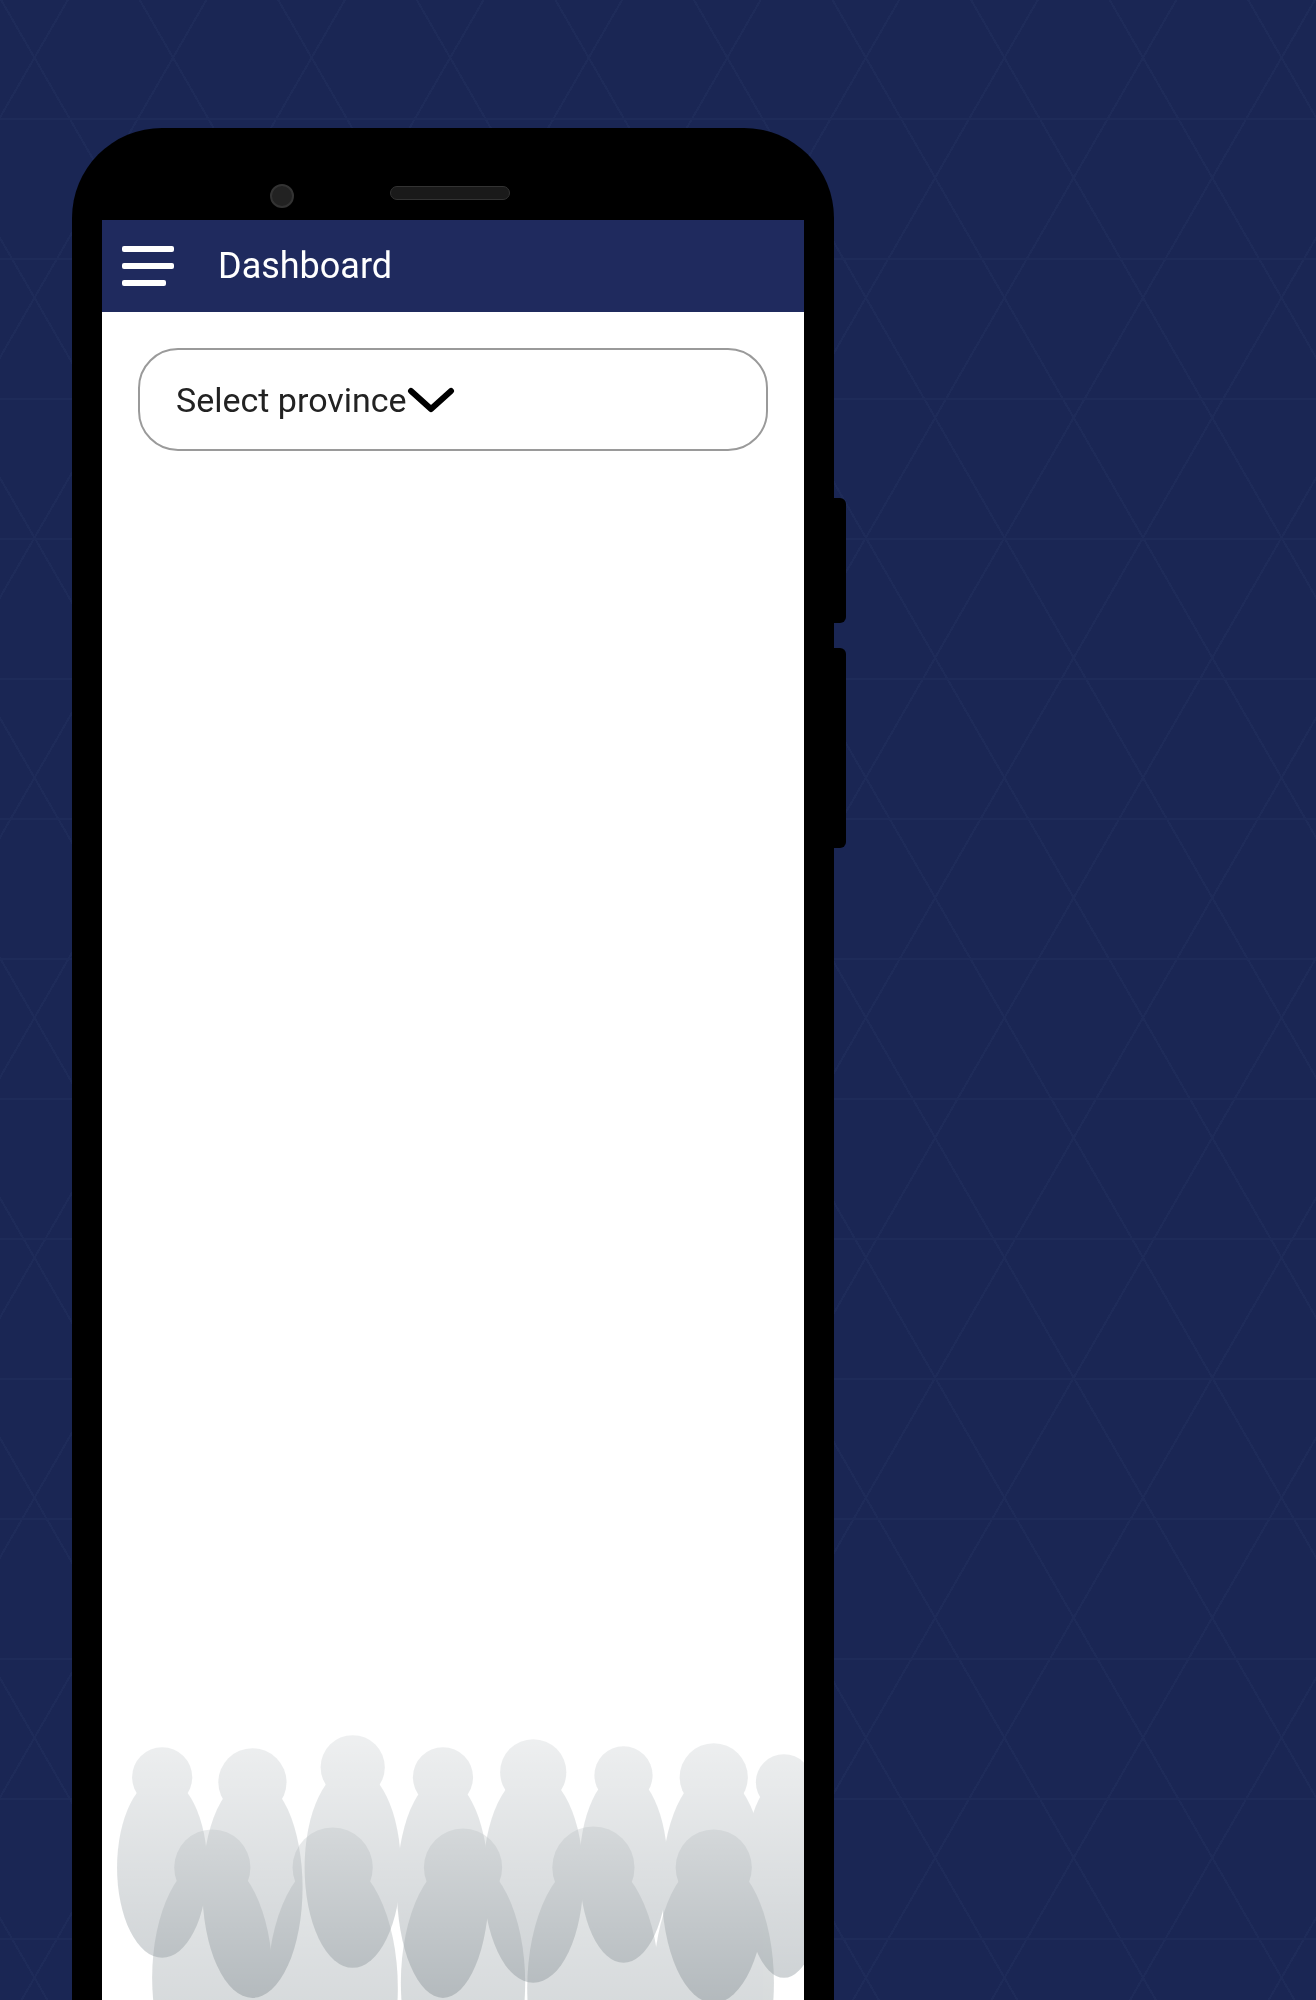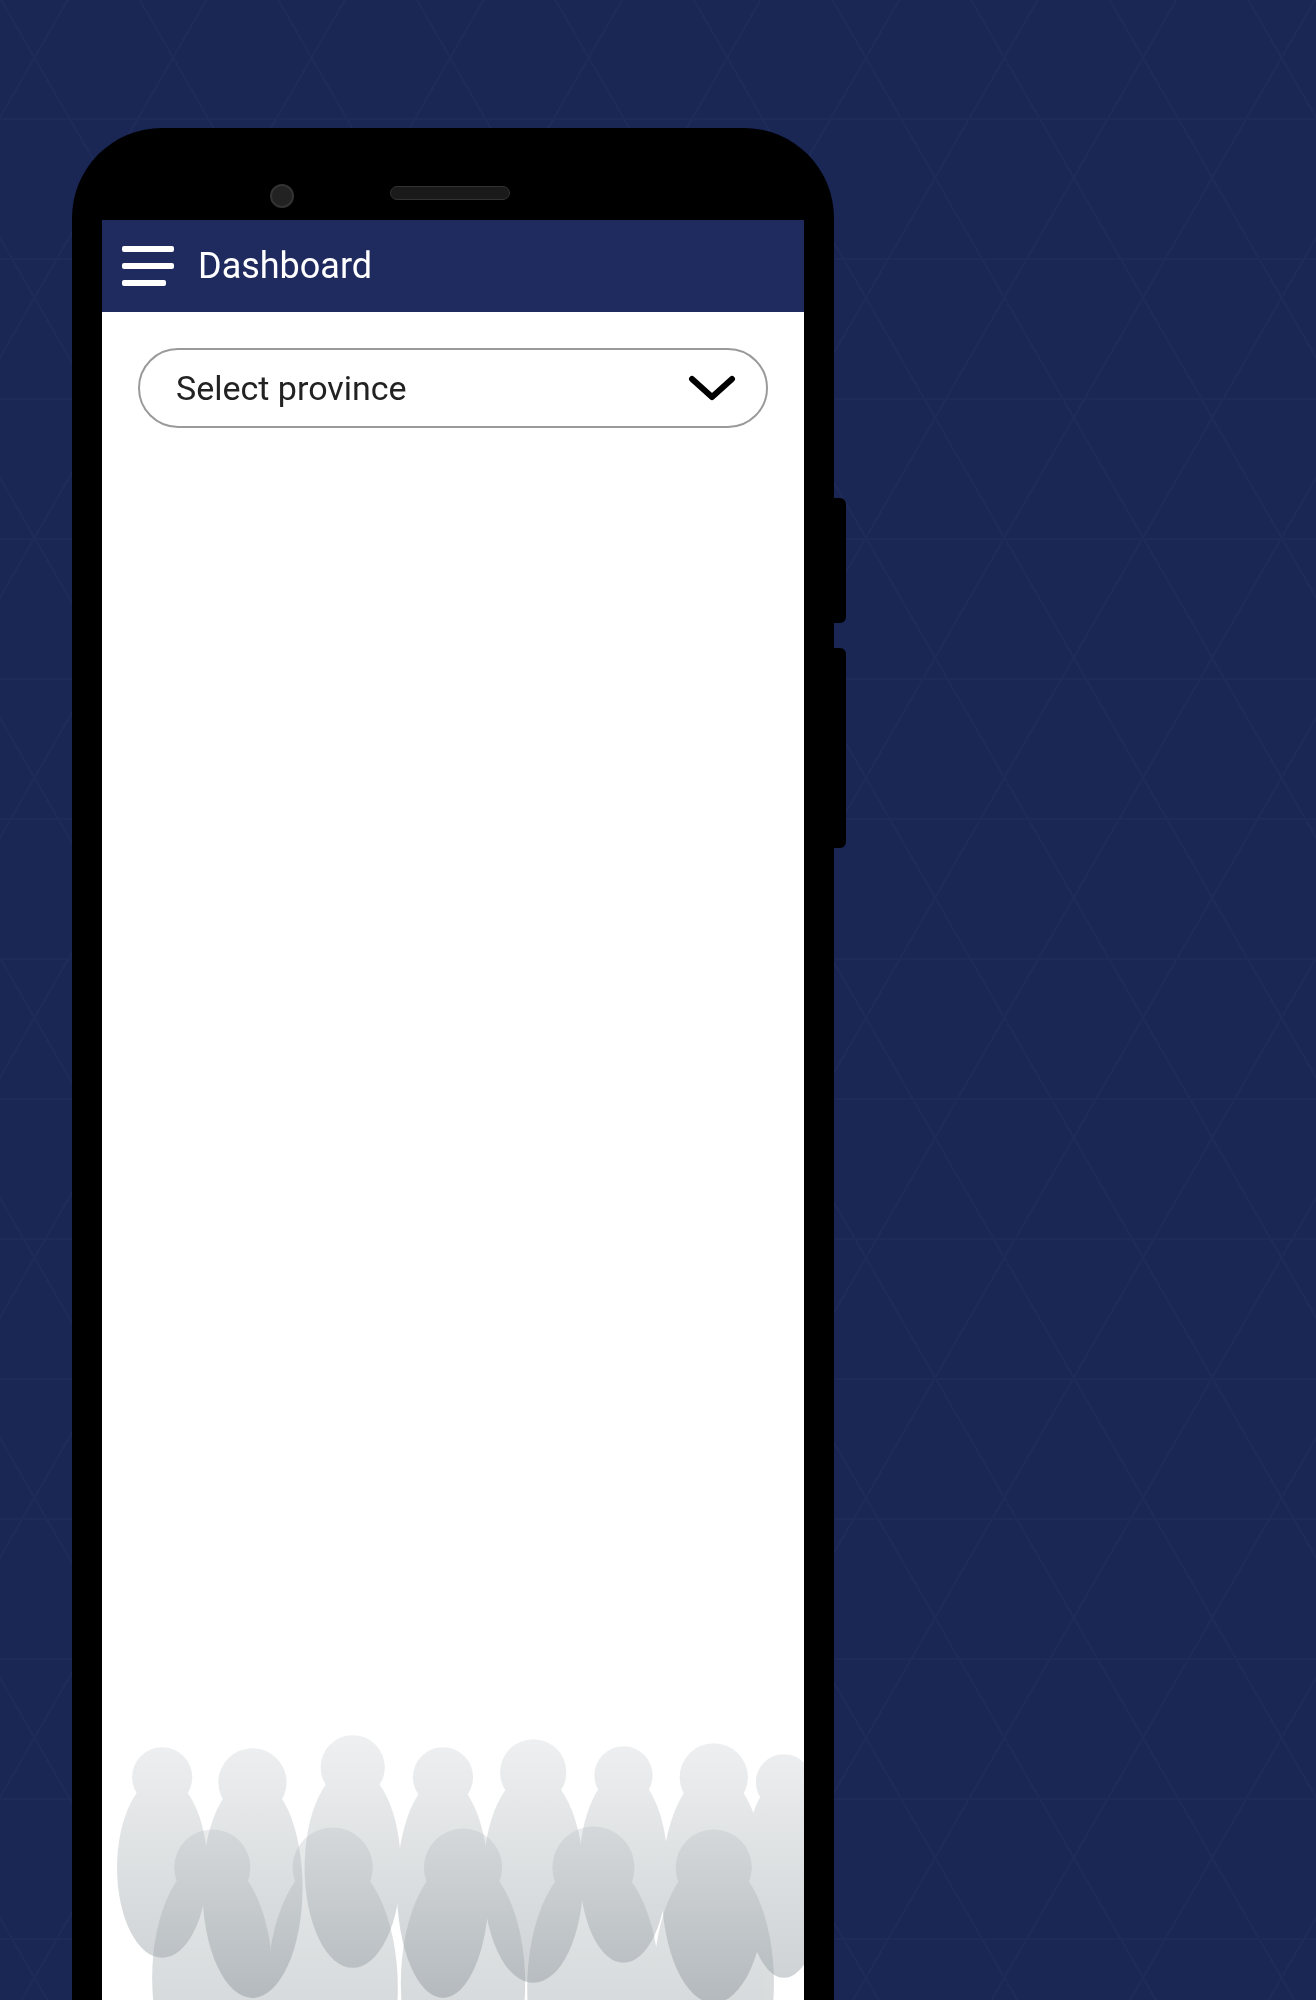--- a/index.html
+++ b/index.html
@@ -80,21 +80,21 @@
       bottom: 0;
       background: #fff;
       overflow: hidden;
     }
     .app-bar {
       height: 92px;
       background: #1f2a5e;
       display: flex;
       align-items: center;
       padding: 0 20px;
-      gap: 24px;
+      gap: 44px;
     }
     .hamburger {
       width: 52px;
       height: 40px;
       display: flex;
       flex-direction: column;
       justify-content: space-between;
       cursor: pointer;
     }
     .hamburger span {
@@ -110,26 +110,25 @@
       font-size: 36px;
       font-weight: 400;
     }
     .content {
       padding: 36px;
       position: relative;
       height: calc(100% - 92px);
     }
     .dropdown {
       width: 100%;
-      height: 80px;
+      height: 103px;
       border: 2px solid #9a9a9a;
       border-radius: 40px;
       display: flex;
       align-items: center;
-      justify-content: space-between;
       padding: 0 30px 0 36px;
       cursor: pointer;
       background: #fff;
     }
     .dropdown-label {
       font-size: 34px;
       color: #222;
     }
     .chevron svg { display: block; }
     

